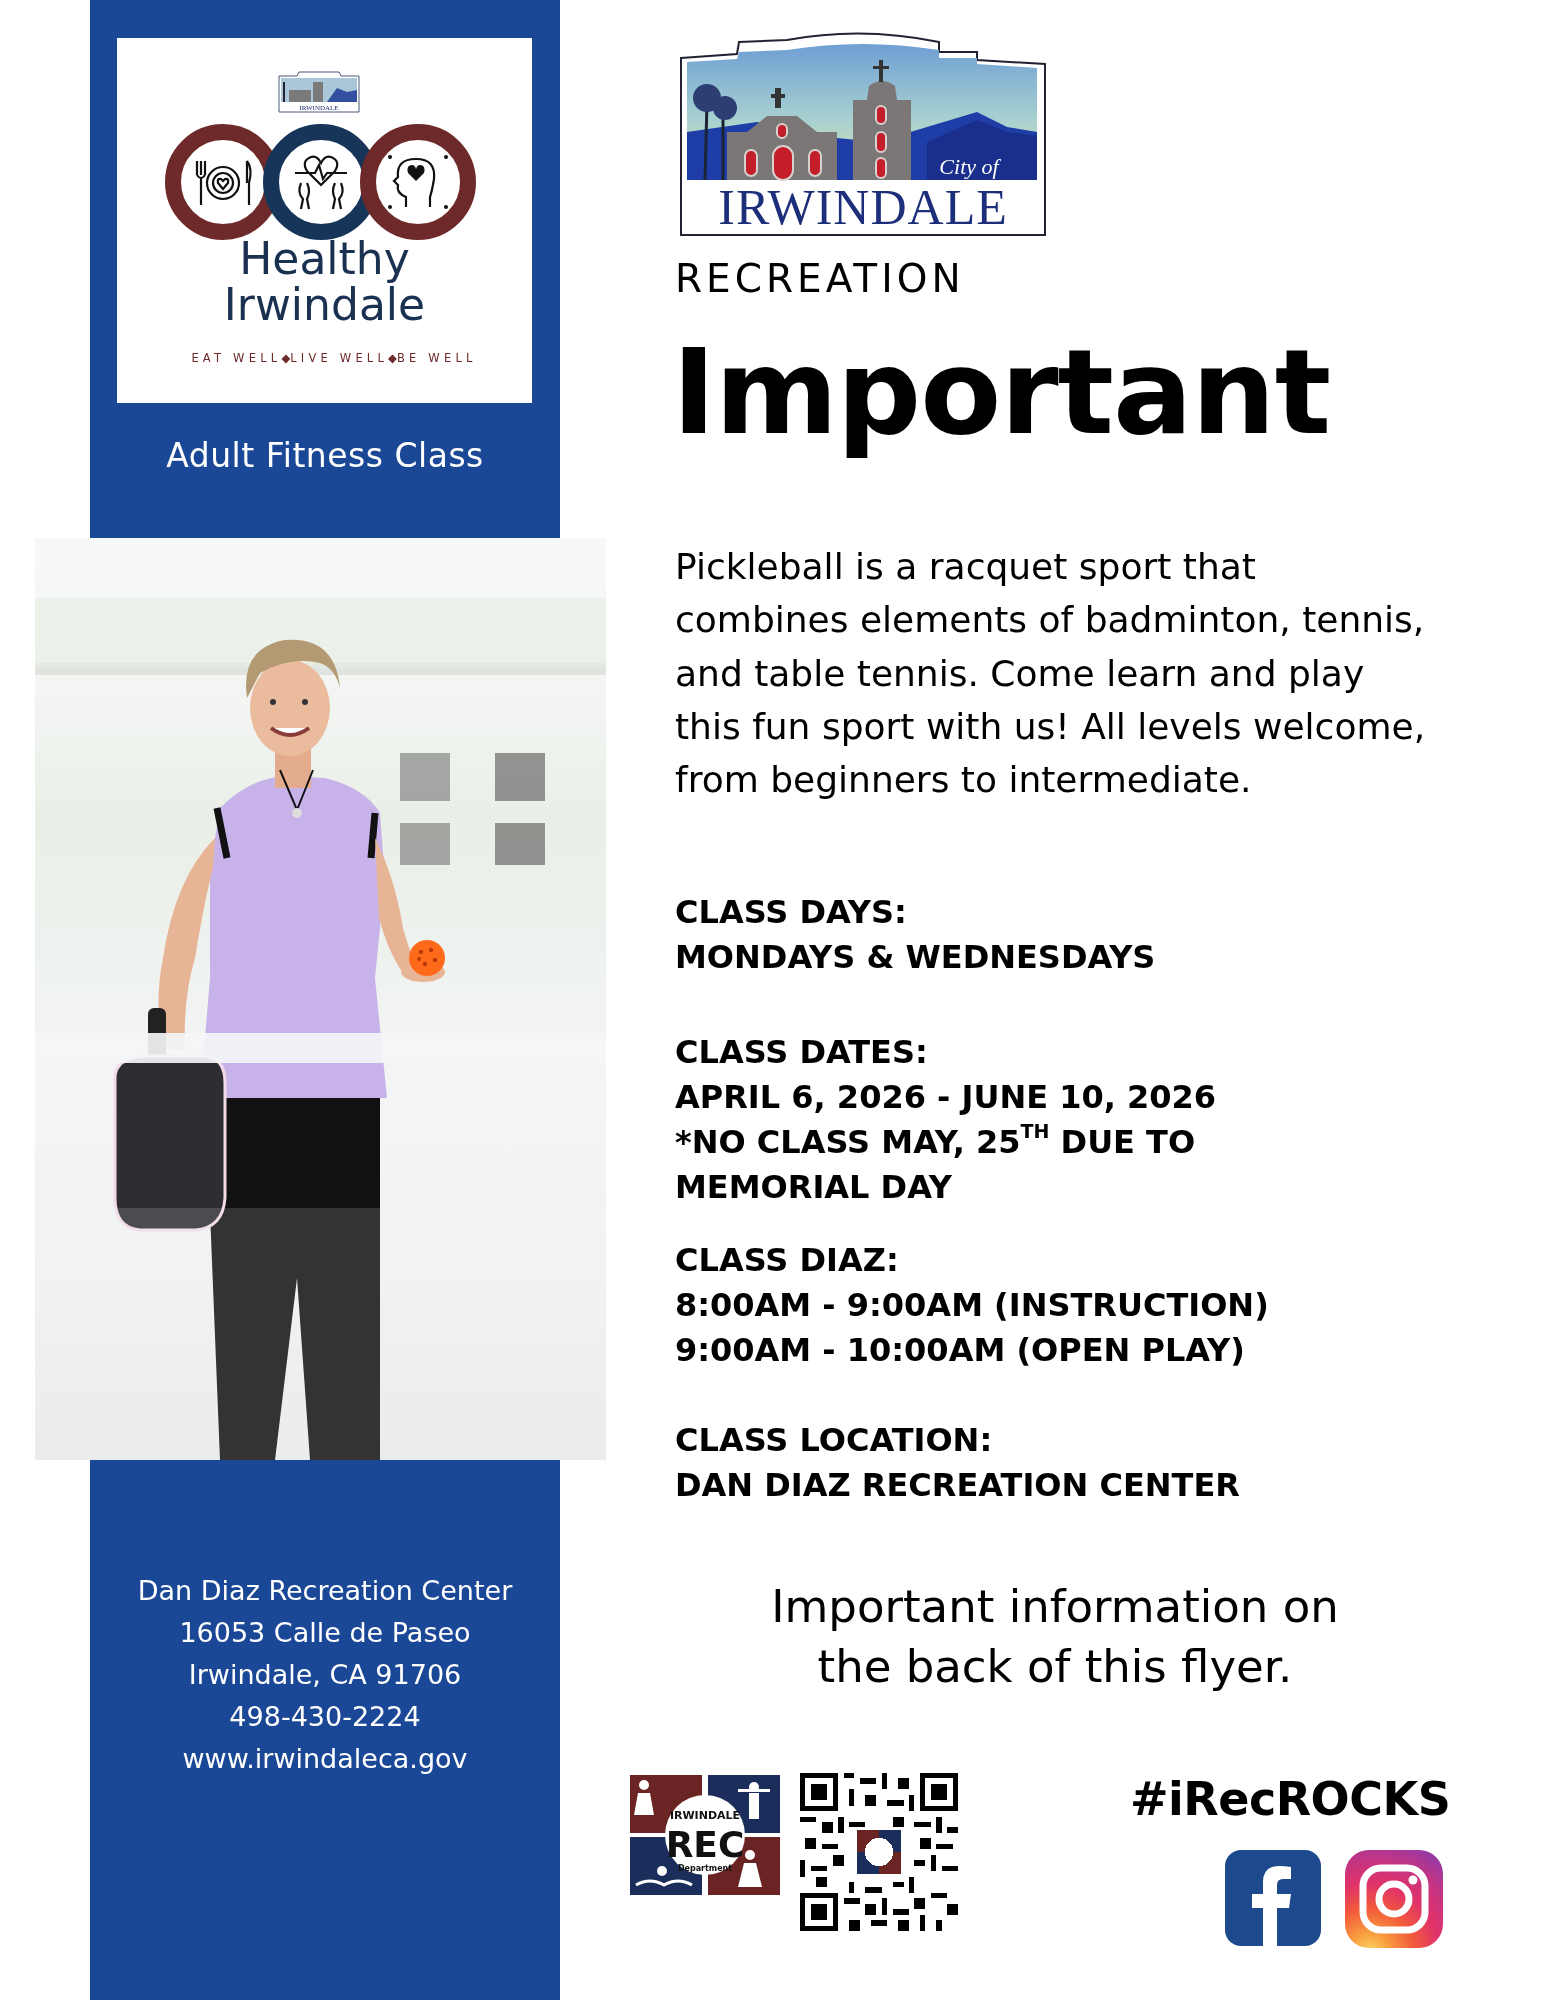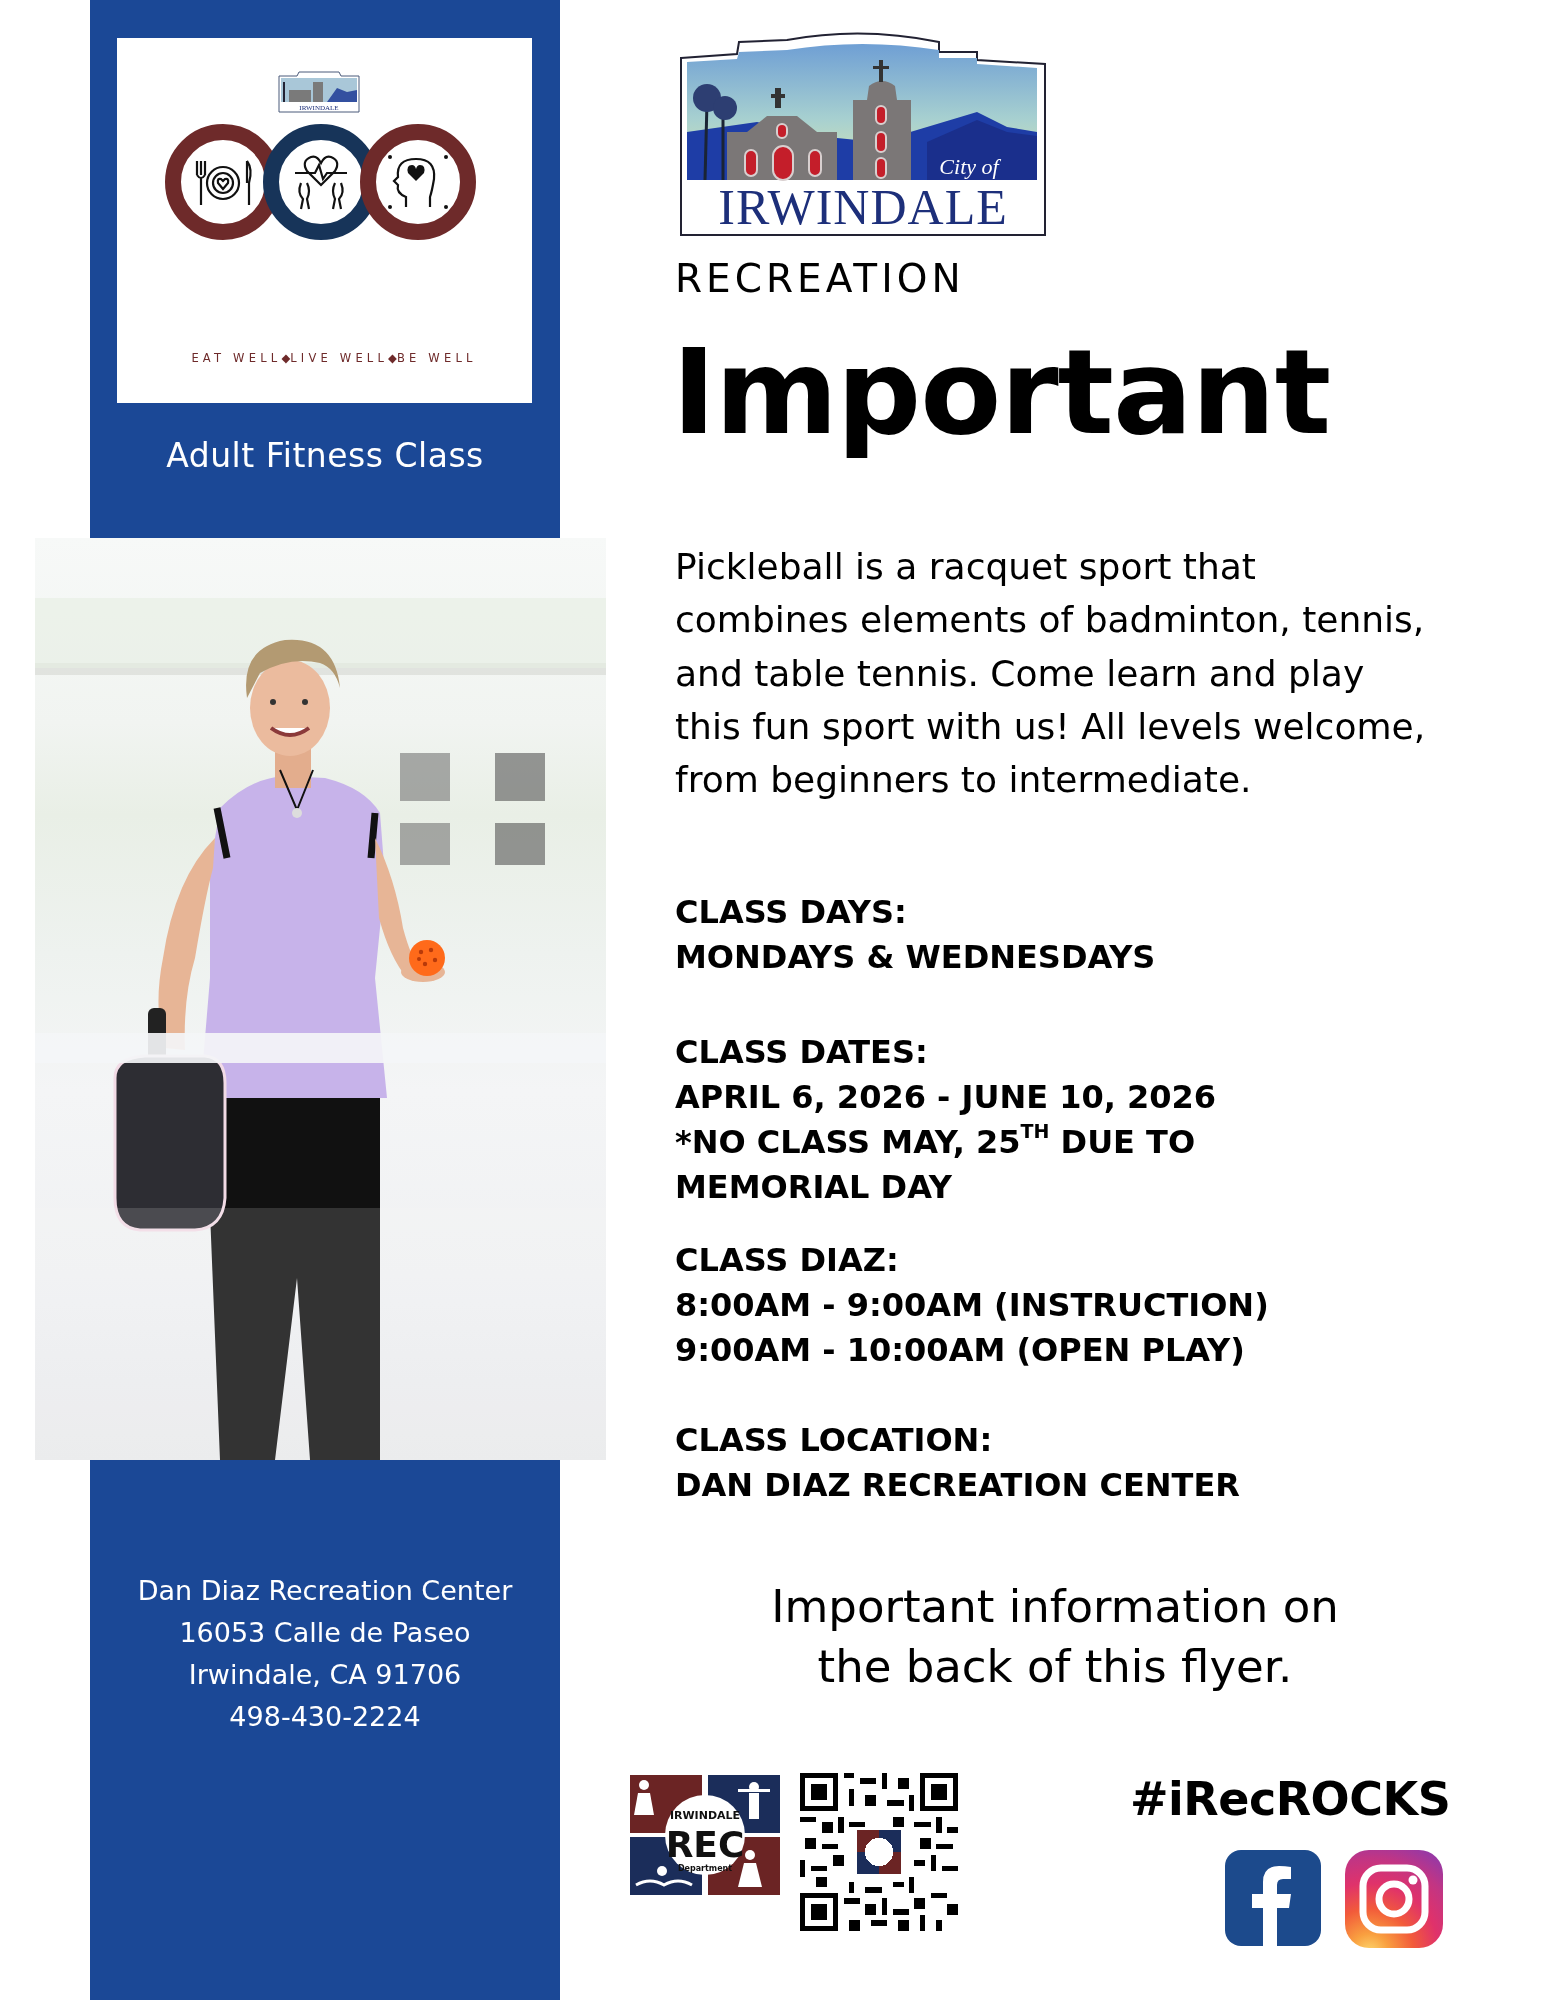--- a/index.html
+++ b/index.html
@@ -118,20 +118,24 @@
         </g>
         <path d="M30 28 L22 20 Q20 12 26 12 Q29 12 30 16 Q31 12 34 12 Q40 12 38 20 Z" fill="#111"></path>
         <g fill="#111">
             <circle cx="4" cy="4" r="2"></circle>
             <circle cx="60" cy="4" r="2"></circle>
             <circle cx="4" cy="54" r="2"></circle>
             <circle cx="60" cy="54" r="2"></circle>
           </g>
       </svg>
     </div>
+    <div id="hi-title" class="abs">
+      <div>Healthy</div>
+      <div>Irwindale</div>
+    </div>
     <div id="hi-tagline" class="abs">
       <span>EAT WELL</span><span class="dia">◆</span><span>LIVE WELL</span><span class="dia">◆</span><span>BE WELL</span>
     </div>
   </div>
   <div id="adult-fitness" class="abs">Adult Fitness Class</div>
 </div>
 
 <div id="photo" class="abs" aria-label="Smiling woman in lavender sleeveless top holding a pickleball paddle and an orange pickleball">
   <svg width="571" height="922" viewBox="0 0 571 922">
 
@@ -176,20 +180,21 @@
     <rect x="0" y="670" width="571" height="252" fill="#f6f7f8" opacity="0.15"></rect>
   </svg>
 </div>
 
 <div id="bottom-panel" class="abs blue">
   <div id="contact" class="abs">
     <div>Dan Diaz Recreation Center</div>
     <div>16053 Calle de Paseo</div>
     <div>Irwindale, CA 91706</div>
     <div>498-430-2224</div>
+    <div>www.irwindaleca.gov</div>
   </div>
 </div>
 
 <svg id="city-logo" class="abs" viewBox="0 0 372 205">
   <path d="M4 26 L60 22 L62 10 L110 8 Q185 -6 262 10 L262 20 L300 20 L300 28 L368 32 L368 203 L4 203 Z" fill="#fff" stroke="#223" stroke-width="2"></path>
   <defs>
     <linearGradient id="sky" x1="0" y1="0" x2="0" y2="1">
       <stop offset="0" stop-color="#6f9fd4"></stop>
         <stop offset="0.55" stop-color="#a7d0d0"></stop>
         <stop offset="1" stop-color="#dbe8b0"></stop>

